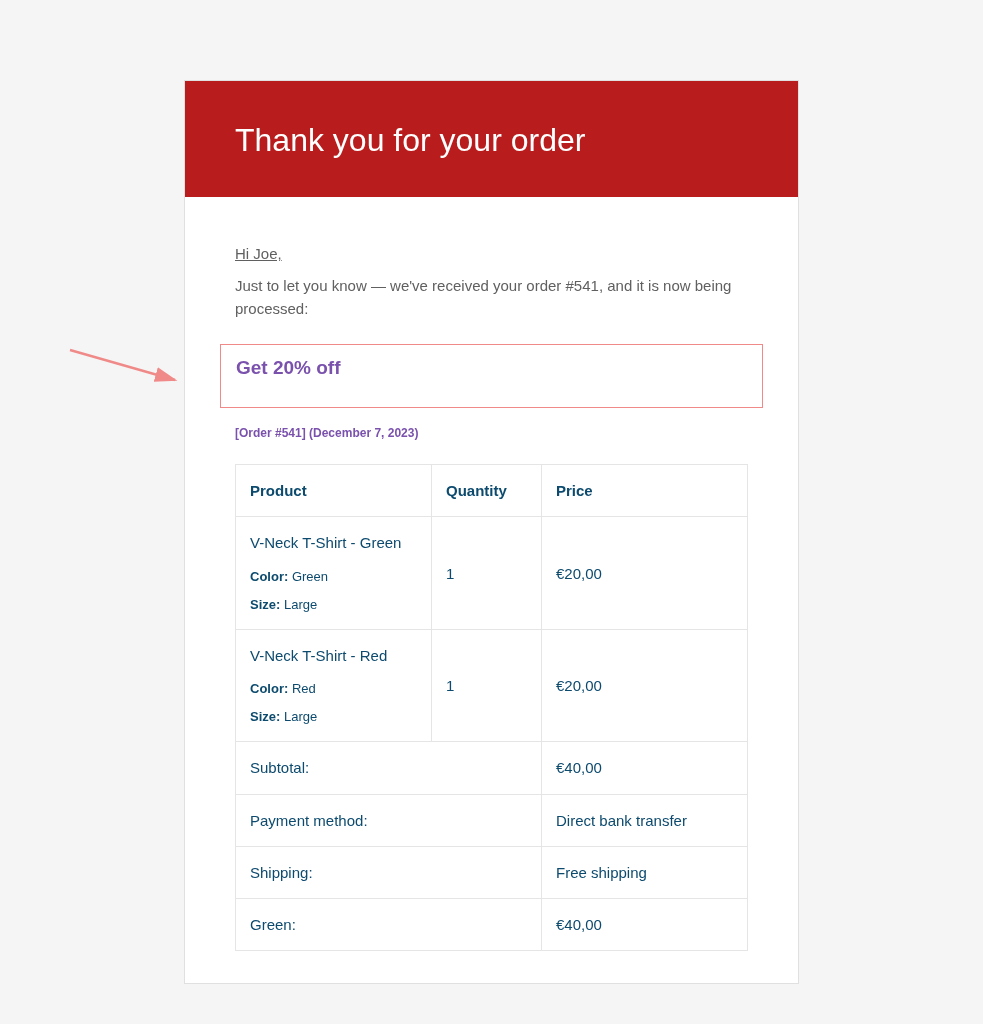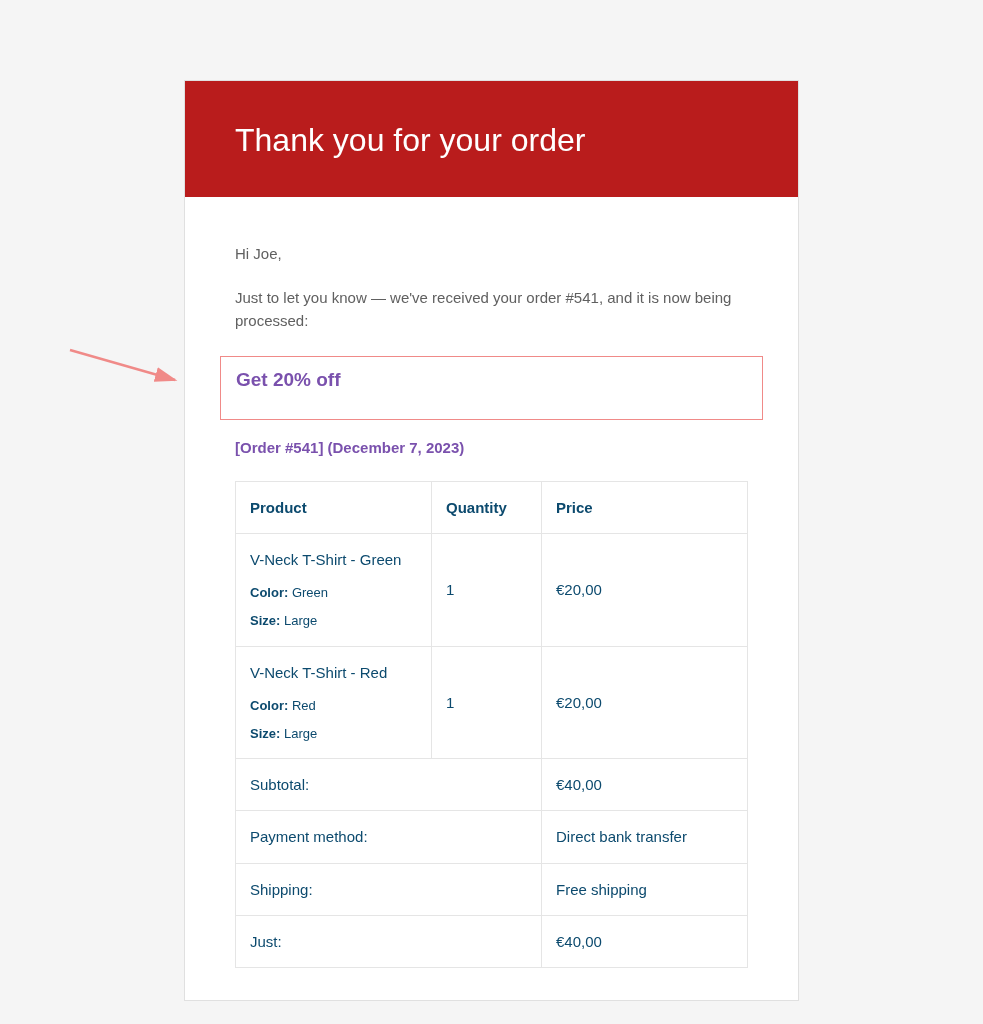--- a/index.html
+++ b/index.html
@@ -28,41 +28,41 @@
     font-size: 32px;
     font-weight: 300;
     line-height: 1.2;
   }
   .email-body {
     padding: 45px 50px 0 50px;
     font-size: 15px;
     line-height: 1.55;
     position: relative;
   }
-  .greeting { margin: 0 0 20px 0; }
+  .greeting { margin: 0 0 8px 0; text-decoration: underline; }
   .intro { margin: 0 0 24px 0; }
   .promo-box {
     border: 1px solid #f08a88;
     padding: 8px 15px 14px 15px;
     margin-left: -15px;
     margin-right: -15px;
     margin-bottom: 16px;
   }
   .promo-title {
     color: #7a51ad;
     font-weight: 700;
     font-size: 19px;
     margin: 0 0 10px 0;
   }
   .promo-text { margin: 0; }
   .promo-text .code { font-weight: 700; }
   .order-heading {
     color: #7a51ad;
     font-weight: 700;
-    font-size: 15px;
+    font-size: 12px;
     margin: 0 0 22px 0;
   }
   table.order-table {
     width: 100%;
     border-collapse: collapse;
     font-size: 15px;
     color: #0c4a6e;
     margin-bottom: 32px;
   }
   table.order-table th,
@@ -151,20 +151,20 @@
         </tr>
         <tr>
           <td colspan="2" class="summary-label">Payment method:</td>
           <td>Direct bank transfer</td>
         </tr>
         <tr>
           <td colspan="2" class="summary-label">Shipping:</td>
           <td>Free shipping</td>
         </tr>
         <tr>
-          <td colspan="2" class="summary-label">Just:</td>
+          <td colspan="2" class="summary-label">Green:</td>
           <td>€40,00</td>
         </tr>
       </tbody>
     </table>
 
   </div>
 </div>
 
 </body></html>

